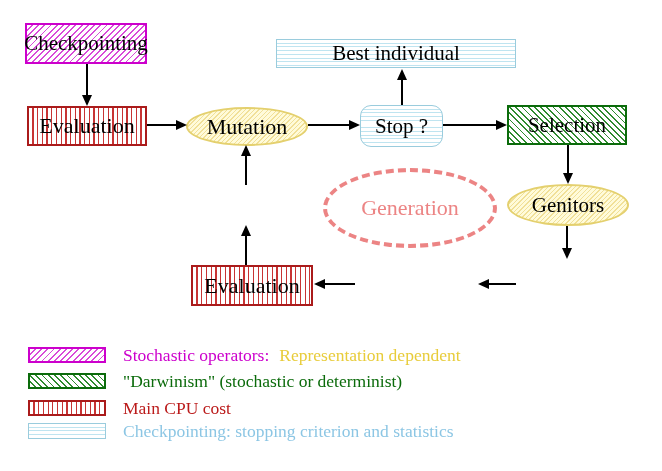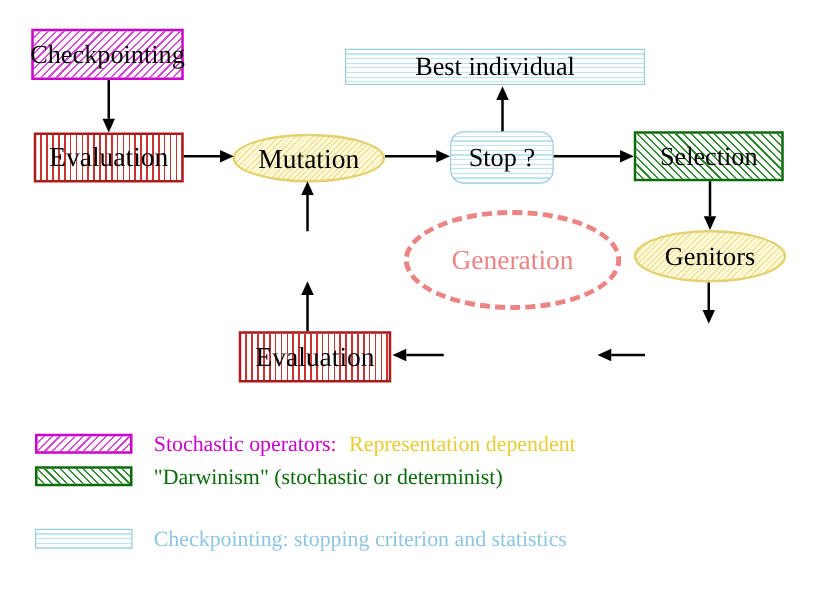--- a/index.html
+++ b/index.html
@@ -122,19 +122,23 @@
     <div class="legend-text">
       <span class="t-magenta">Stochastic operators:</span><span class="t-gold">Representation dependent</span>
     </div>
   </div>
 
   <div class="legend-row" style="top:373px;">
     <div class="legend-swatch hatch-green"></div>
     <div class="legend-text t-green">"Darwinism" (stochastic or determinist)</div>
   </div>
 
+  <div class="legend-row" style="top:400px;">
+    <div class="legend-swatch stripe-red"></div>
+    <div class="legend-text t-red">Main CPU cost</div>
+  </div>
 
   <div class="legend-row" style="top:423px;">
     <div class="legend-swatch stripe-cyan" style="border-width:1.5px;"></div>
     <div class="legend-text t-cyan">Checkpointing: stopping criterion and statistics</div>
   </div>
 
 </div>
 
 </body></html>

